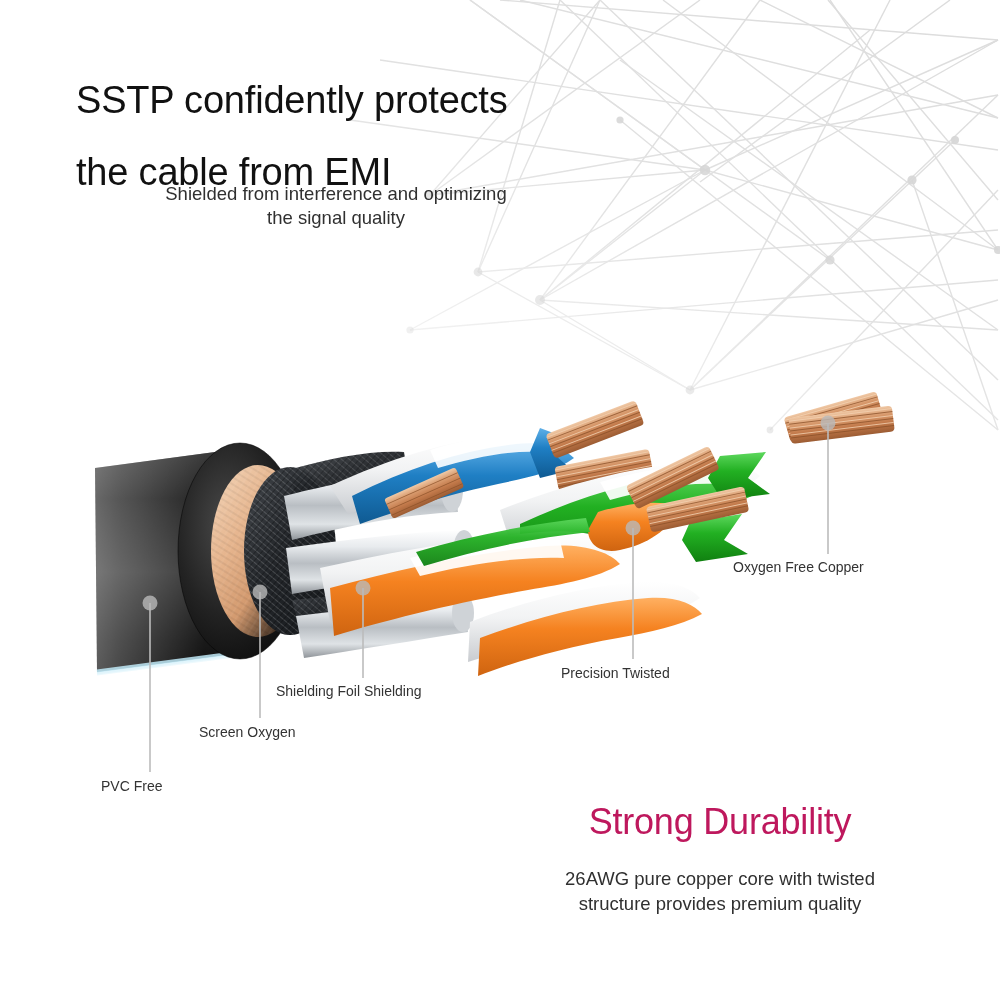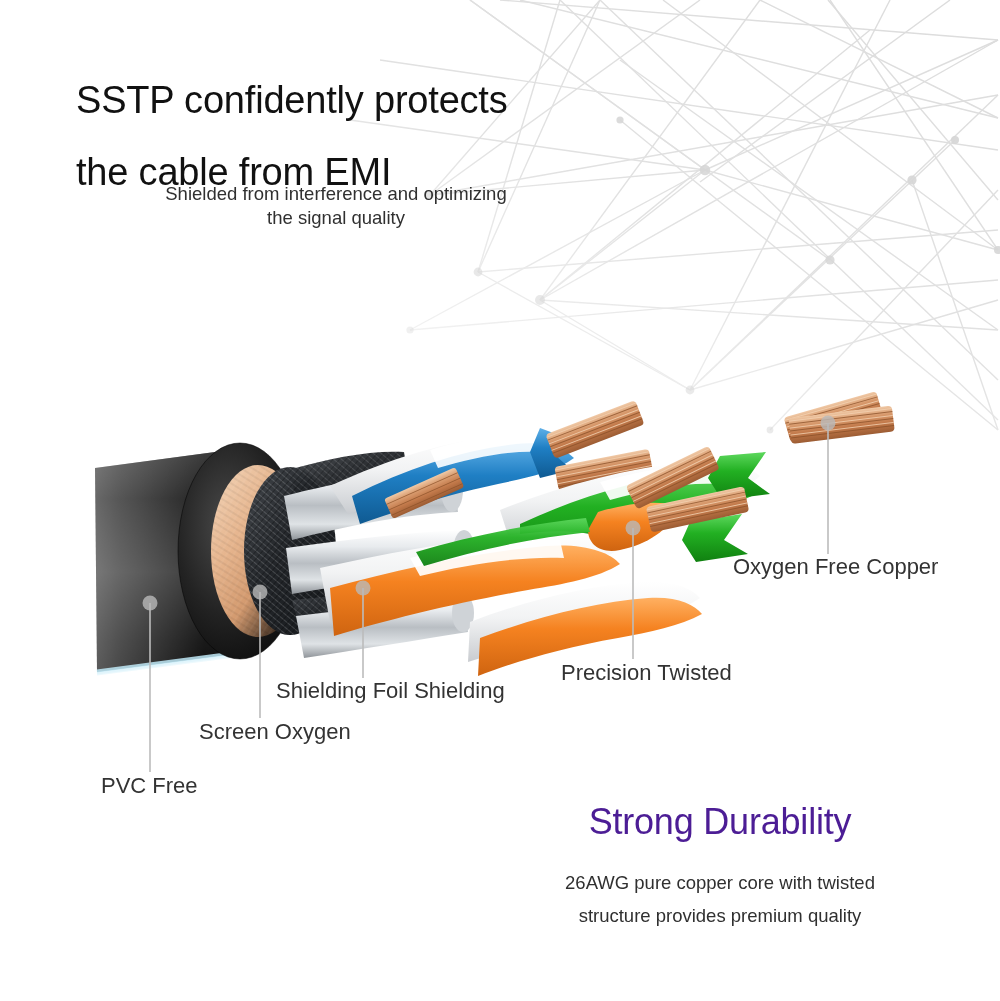--- a/index.html
+++ b/index.html
@@ -46,44 +46,44 @@
     text-align:center;
   }
 
   .footer-title{
     position:absolute;
     left:500px; top:800px;
     width:440px;
     text-align:center;
     font-size:36px;
     line-height:44px;
-    color:#4c1d95;
+    color:#be185d;
     font-weight:400;
     letter-spacing:-0.2px;
   }
   .footer-sub{
     position:absolute;
     left:500px; top:866px;
     width:440px;
     text-align:center;
     font-size:18.5px;
-    line-height:33px;
+    line-height:25px;
     color:#303030;
     white-space:pre-line;
   }
 
   
   #cable{
     position:absolute; left:0; top:300px; width:1000px; height:420px;
   }
 
   
   .callout-label{
     position:absolute;
-    font-size:22px;
+    font-size:14px;
     line-height:20px;
     color:#333333;
     white-space:nowrap;
   }
   #callouts-svg{
     position:absolute; left:0; top:0; width:1000px; height:1001px;
     pointer-events:none;
   }
 </style>
 </head>

